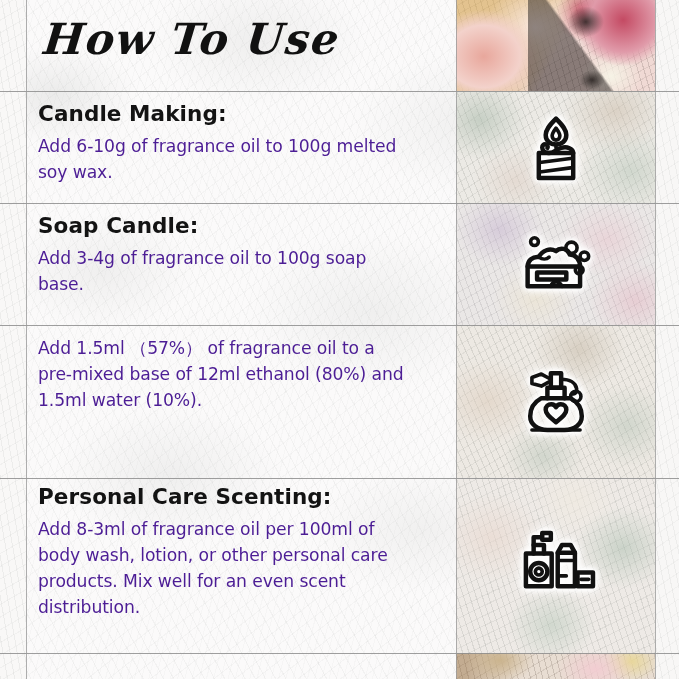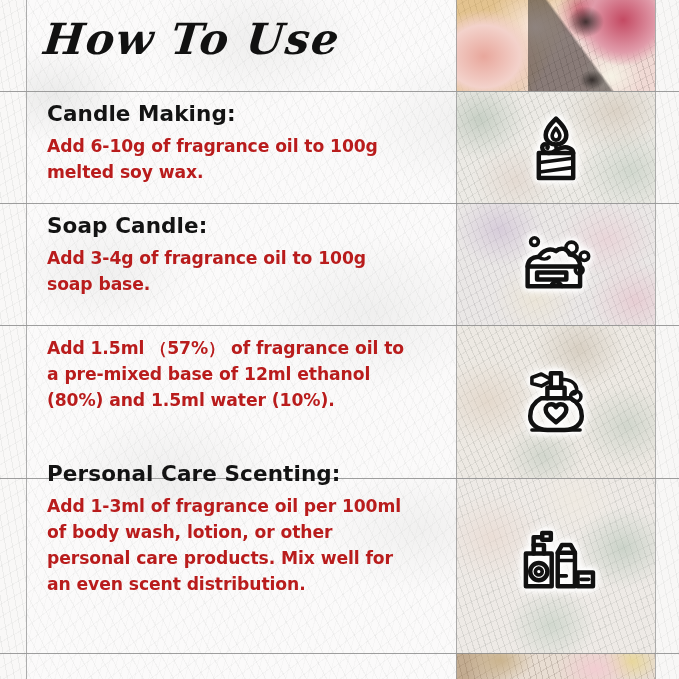--- a/index.html
+++ b/index.html
@@ -80,37 +80,37 @@
     white-space: nowrap;
     transform: skewX(-6deg);
   }
 
   
   .row {
     position: absolute;
     left: 26px;
     width: 384px;
     box-sizing: border-box;
-    padding-left: 21px;
+    padding-left: 12px;
   }
   .row-heading {
     font-family: "DejaVu Sans", "Liberation Sans", sans-serif;
     font-weight: 700;
     font-size: 21.5px;
     color: #131313;
     letter-spacing: .1px;
     margin: 0 0 7px 0;
     white-space: nowrap;
   }
   .row-body {
     font-family: "DejaVu Sans", "Liberation Sans", sans-serif;
-    font-weight: 700;
+    font-weight: 400;
     font-size: 17.2px;
     line-height: 1.52;
-    color: #b91c1c;
+    color: #4c1d95;
     letter-spacing: -.1px;
     margin: 0;
   }
 
   
   .photo-col {
     position: absolute;
     left: 456px;
     top: 0;
     width: 199px;
@@ -357,18 +357,18 @@
 
   <div class="row" style="top:213px;">
     <p class="row-heading">Soap Candle:</p>
     <p class="row-body">Add 3-4g of fragrance oil to 100g soap base.</p>
   </div>
 
   <div class="row" style="top:335px;">
     <p class="row-body">Add 1.5ml （57%） of fragrance oil to a pre-mixed base of 12ml ethanol (80%) and 1.5ml water (10%).</p>
   </div>
 
-  <div class="row" style="top:461px;">
+  <div class="row" style="top:484px;">
     <p class="row-heading">Personal Care Scenting:</p>
-    <p class="row-body">Add 1-3ml of fragrance oil per 100ml of body wash, lotion, or other personal care products. Mix well for an even scent distribution.</p>
+    <p class="row-body">Add 8-3ml of fragrance oil per 100ml of body wash, lotion, or other personal care products. Mix well for an even scent distribution.</p>
   </div>
 
 </div>
 
 </body></html>

